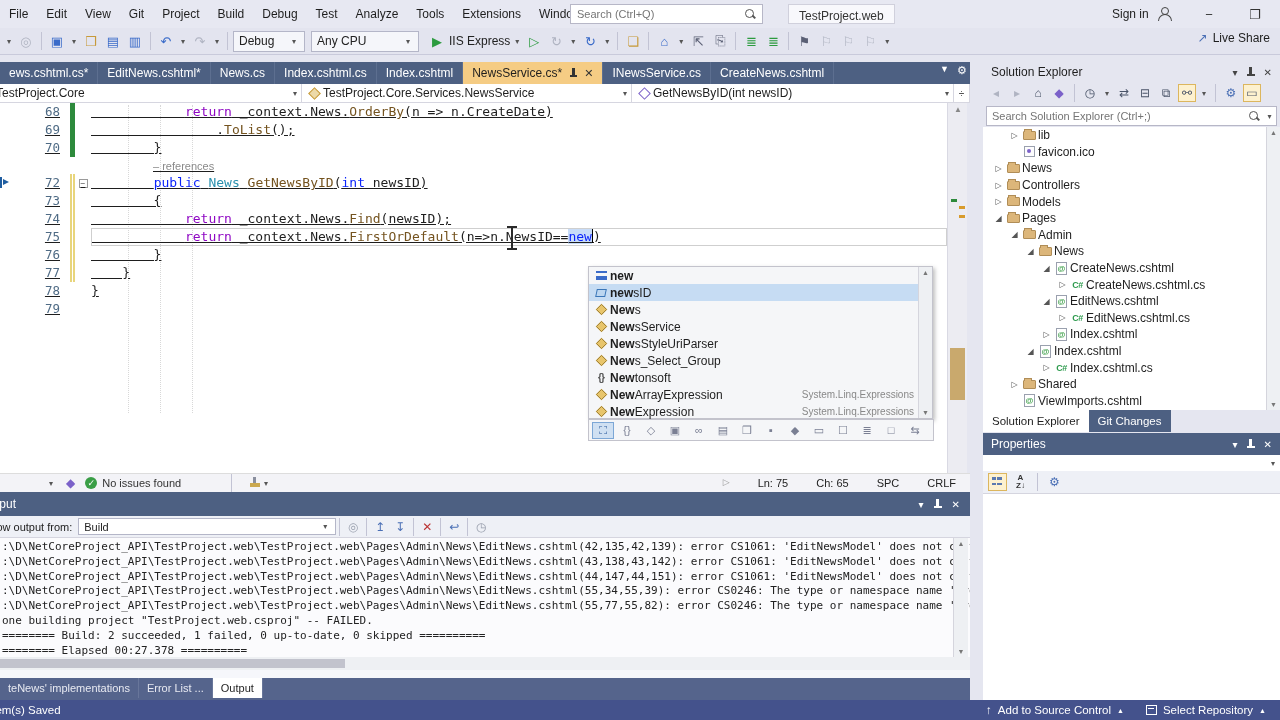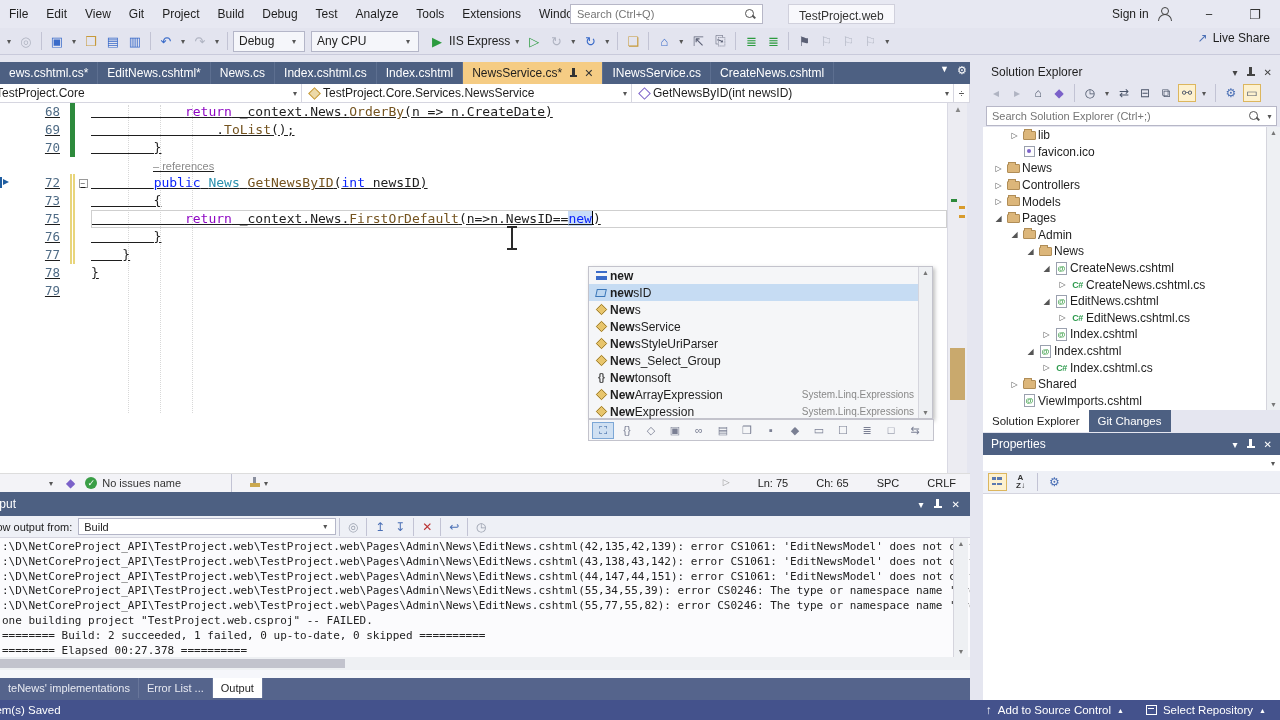--- a/index.html
+++ b/index.html
@@ -382,20 +382,27 @@
           </span>
           <span class="codetext"><span class="tk-p">        </span><span class="tk-k">public</span><span class="tk-p"> </span><span class="tk-t">News</span><span class="tk-p"> </span><span class="tk-m">GetNewsByID</span><span class="tk-p">(</span><span class="tk-k">int</span><span class="tk-p"> newsID)</span></span>
         </div>
         <div class="crow">
           <span class="m-col"></span>
           <span class="num">73</span>
           <span class="bar yellow"></span>
           <span class="fold"></span>
           <span class="codetext"><span class="tk-p">        {</span></span>
         </div>
+        <div class="crow">
+          <span class="m-col"></span>
+          <span class="num">74</span>
+          <span class="bar yellow"></span>
+          <span class="fold"></span>
+          <span class="codetext"><span class="tk-p">            </span><span class="tk-c">return</span><span class="tk-p"> _context.News.</span><span class="tk-m">Find</span><span class="tk-p">(newsID);</span></span>
+        </div>
         <div class="crow current">
           <span class="m-col"></span>
           <span class="num">75</span>
           <span class="bar yellow"></span>
           <span class="fold"></span>
           <span class="codetext"><span class="tk-p">            </span><span class="tk-c">return</span><span class="tk-p"> _context.News.</span><span class="tk-m">FirstOrDefault</span><span class="tk-p">(n=&gt;n.NewsID==</span><span class="tk-s">new</span><span class="caret-i"></span><span class="tk-p">)</span></span>
         </div>
         <div class="crow">
           <span class="m-col"></span>
           <span class="num">76</span>
@@ -528,21 +535,21 @@
       <span class="flt">☐</span>
       <span class="flt">≣</span>
       <span class="flt">□</span>
       <span class="flt">⇆</span>
     </div>
 
   <div class="abs" id="ministatus">
     <span class="tb-caret" style="margin-left:46px">▾</span>
     <span style="color:#7b61c9;margin-left:10px;font-size:12px">◆</span>
     <span class="check-circle">✓</span>
-    <span>No issues name</span>
+    <span>No issues found</span>
     <span class="tb-sep" style="margin-left:50px"></span>
     <span class="brush"></span>
     <span class="tb-caret">▾</span>
     <div class="ms-right">
       <span style="color:#999;font-size:9px">▷</span>
       <span>Ln: 75</span>
       <span>Ch: 65</span>
       <span>SPC</span>
       <span>CRLF</span>
     </div>

